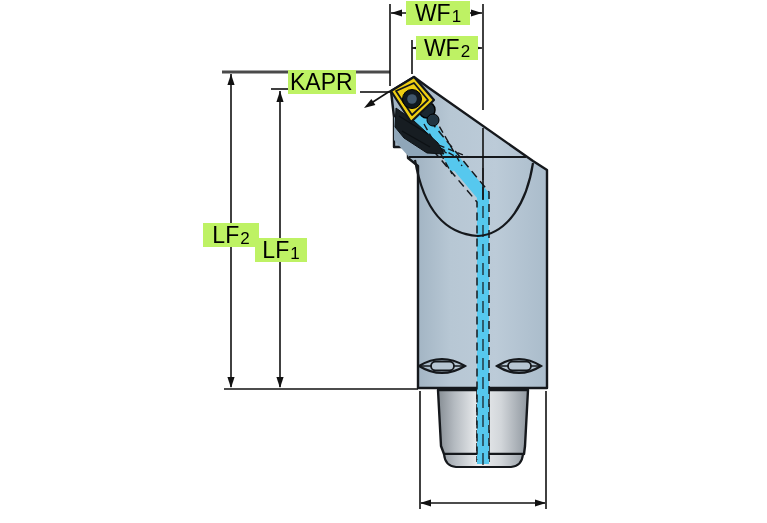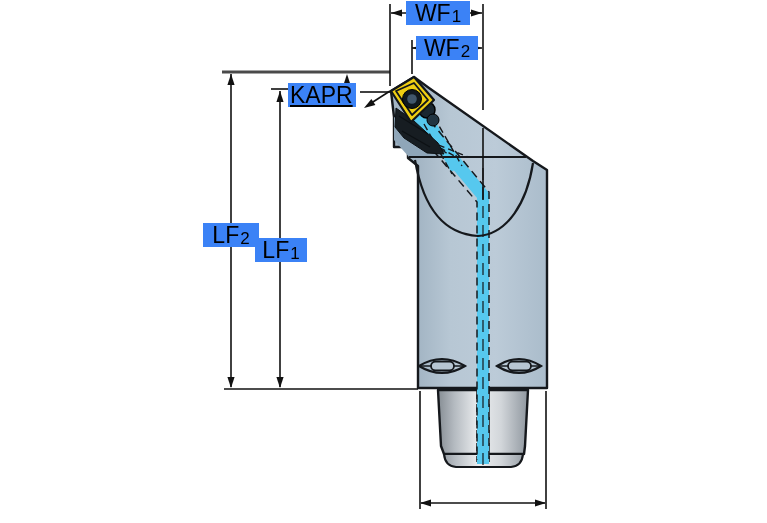--- a/index.html
+++ b/index.html
@@ -7,21 +7,21 @@
     position:relative;
     width:767px;height:523px;
     background:#ffffff;
     font-family:"Liberation Sans", sans-serif;
     overflow:hidden;
   }
   .stage svg{position:absolute;left:0;top:0;}
   .dim-label{
     position:absolute;
     display:flex;align-items:flex-start;justify-content:center;
-    font-size:23px;color:#000;background:#3b82f6;
+    font-size:23px;color:#000;background:#bef264;
     padding:0 2px;line-height:1.05;white-space:nowrap;
   }
   .dim-label .sub{
     font-size:17px;position:relative;top:7px;margin-left:1px;line-height:1;
   }
 </style>
 </head>
 <body>
 
 <div class="stage">
@@ -158,21 +158,21 @@
 <div class="dim-label" style="left:406px;top:1px;min-width:60px;">
   <span>WF</span>
       <span class="sub">1</span>
 </div>
 
 <div class="dim-label" style="left:416px;top:36px;min-width:58px;">
   <span>WF</span>
       <span class="sub">2</span>
 </div>
 
-<div class="dim-label" style="left:288px;top:83px;text-decoration:underline;">
+<div class="dim-label" style="left:288px;top:70px;">
   <span>KAPR</span>
       <span class="sub"></span>
 </div>
 
 <div class="dim-label" style="left:203px;top:223px;min-width:52px;">
   <span>LF</span>
       <span class="sub">2</span>
 </div>
 
 <div class="dim-label" style="left:255px;top:238px;min-width:48px;">

